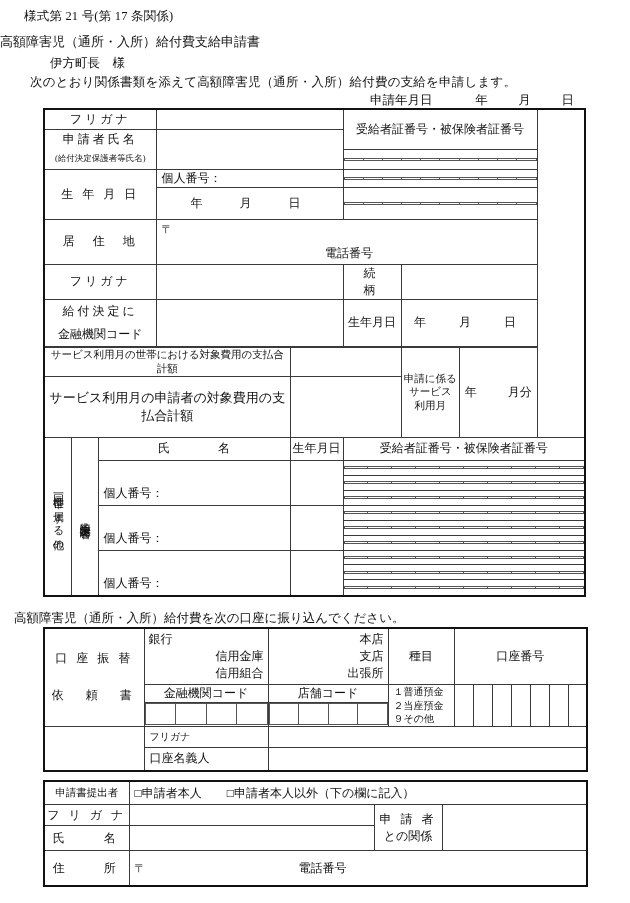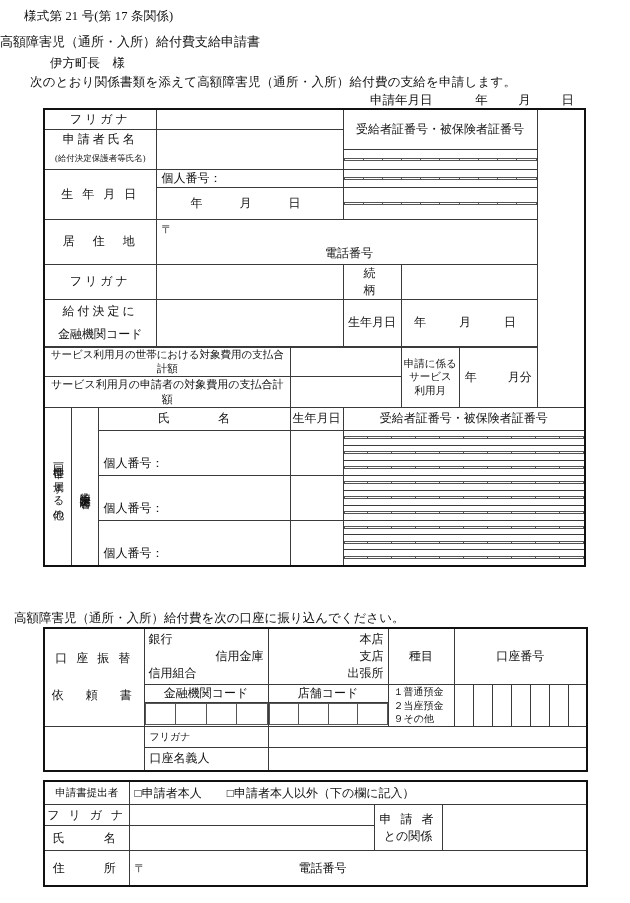--- a/index.html
+++ b/index.html
@@ -228,21 +228,21 @@
       <td colspan="5" class="ctr" style="height:24px;font-size:10.5px;padding:0 2px">サービス利用月の世帯における対象費用の支払合計額</td>
       <td colspan="4"></td>
       <td colspan="3" rowspan="2" class="ctr" style="font-size:10.5px;line-height:1.3;padding:0 2px">申請に係るサービス利用月</td>
       <td colspan="4" rowspan="2" class="ctr">
         <span>年</span>
         <span style="margin-left:28px">月分</span>
       </td>
     </tr>
 
     <tr>
-      <td colspan="5" class="ctr" style="height:24px;font-size:11px;padding:0 2px">サービス利用月の申請者の対象費用の支払合計額</td>
+      <td colspan="5" class="ctr" style="height:24px;font-size:13px;padding:12px 2px">サービス利用月の申請者の対象費用の支払合計額</td>
       <td colspan="4"></td>
     </tr>
 
     <tr>
       <td rowspan="10" class="ctr" style="width:27px">
         <div class="vertwrap">
               <div class="vert">同一世帯に属する他の</div>
             </div>
       </td>
       <td rowspan="10" class="ctr" style="width:27px">
@@ -475,21 +475,21 @@
         <tr>
       <td rowspan="3" class="ctr" style="width:100px">
         <div class="stack">
           <div class="sp3">口 座 振 替</div>
           <div class="sp5" style="margin-top:22px">依　頼　書</div>
         </div>
       </td>
       <td colspan="2" class="nobb" style="height:46px;vertical-align:top;padding:2px 4px">
         <div style="text-align:left">銀行</div>
         <div style="text-align:right">信用金庫</div>
-        <div style="">信用組合</div>
+        <div style="text-align:right">信用組合</div>
       </td>
       <td colspan="2" class="nobb" style="height:46px;vertical-align:top;padding:2px 4px">
         <div style="text-align:right">本店</div>
         <div style="text-align:right">支店</div>
         <div style="text-align:right">出張所</div>
       </td>
       <td class="ctr" style="height:17px">種目</td>
       <td colspan="7" class="ctr">口座番号</td>
     </tr>
 

